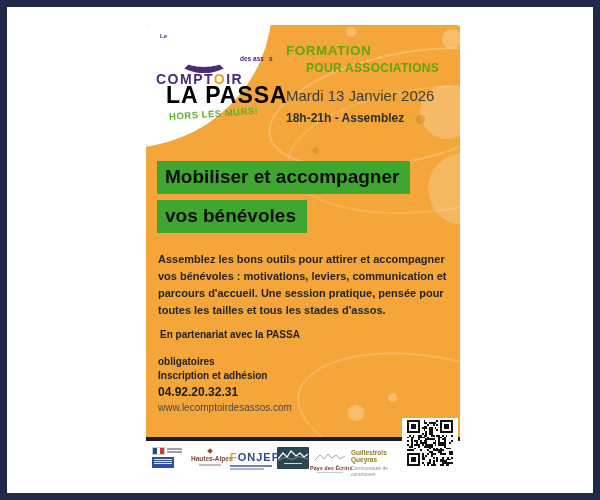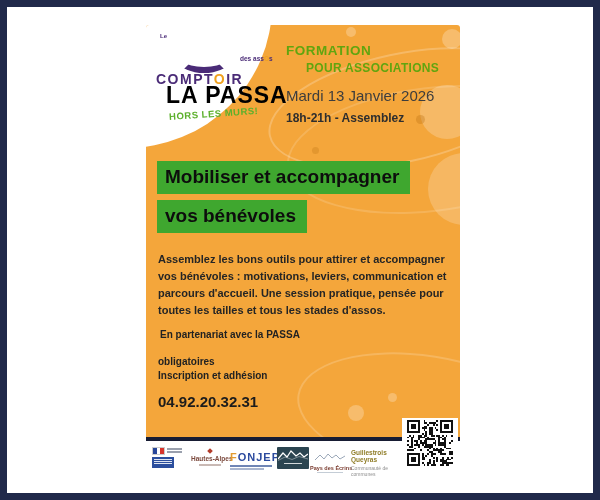--- a/index.html
+++ b/index.html
@@ -53,21 +53,21 @@
   .title { position:absolute; left:11px; top:136px; }
   .hl { display:inline-block; background:#3fa72f; color:#0d0d0d; font-size:19px; font-weight:bold;
         padding:5px 11px 6px 8px; }
   .hl2 { margin-top:6px; }
 
   .bodytxt { position:absolute; left:12px; top:226px; width:302px; font-size:11px; font-weight:bold;
              line-height:1.55; color:#252525; }
   .partner { position:absolute; left:14px; top:304px; font-size:10px; font-weight:bold; color:#222; }
   .reg { position:absolute; left:12px; top:330px; color:#222; }
   .reg .l { font-size:10px; font-weight:bold; line-height:1.4; }
-  .phone { font-size:15px; font-weight:bold; margin-top:10px; color:#1c1c1c; }
+  .phone { font-size:12px; font-weight:bold; margin-top:2px; color:#1c1c1c; }
   .site { font-size:10px; margin-top:3px; color:#4a4a4a; font-weight:normal; }
 
   .divider { width:314px; height:4px; background:#171c33; }
 
   
   .footerlogos { display:flex; align-items:flex-start; gap:1px; padding:6px 0 0 6px; height:36px; }
   .logo { flex:0 0 auto; }
   .gov { width:38px; }
   .gov-top { display:flex; gap:2px; align-items:center; }
   .flag { width:13px; height:8px; display:flex; border:0.5px solid #ccc; }
@@ -143,20 +143,21 @@
         </div>
 
         <p class="bodytxt">Assemblez les bons outils pour attirer et accompagner vos bénévoles : motivations, leviers, communication et parcours d'accueil. Une session pratique, pensée pour toutes les tailles et tous les stades d'assos.</p>
 
         <div class="partner">En partenariat avec la PASSA</div>
 
         <div class="reg">
           <div class="l">obligatoires</div>
           <div class="l">Inscription et adhésion</div>
           <div class="phone">04.92.20.32.31</div>
+          <div class="site">www.lecomptoirdesassos.com</div>
         </div>
       </div>
     </div>
 
     <div class="divider"></div>
 
     <div class="footerlogos">
       <div class="logo gov">
         <div class="gov-top">
           <div class="flag">

